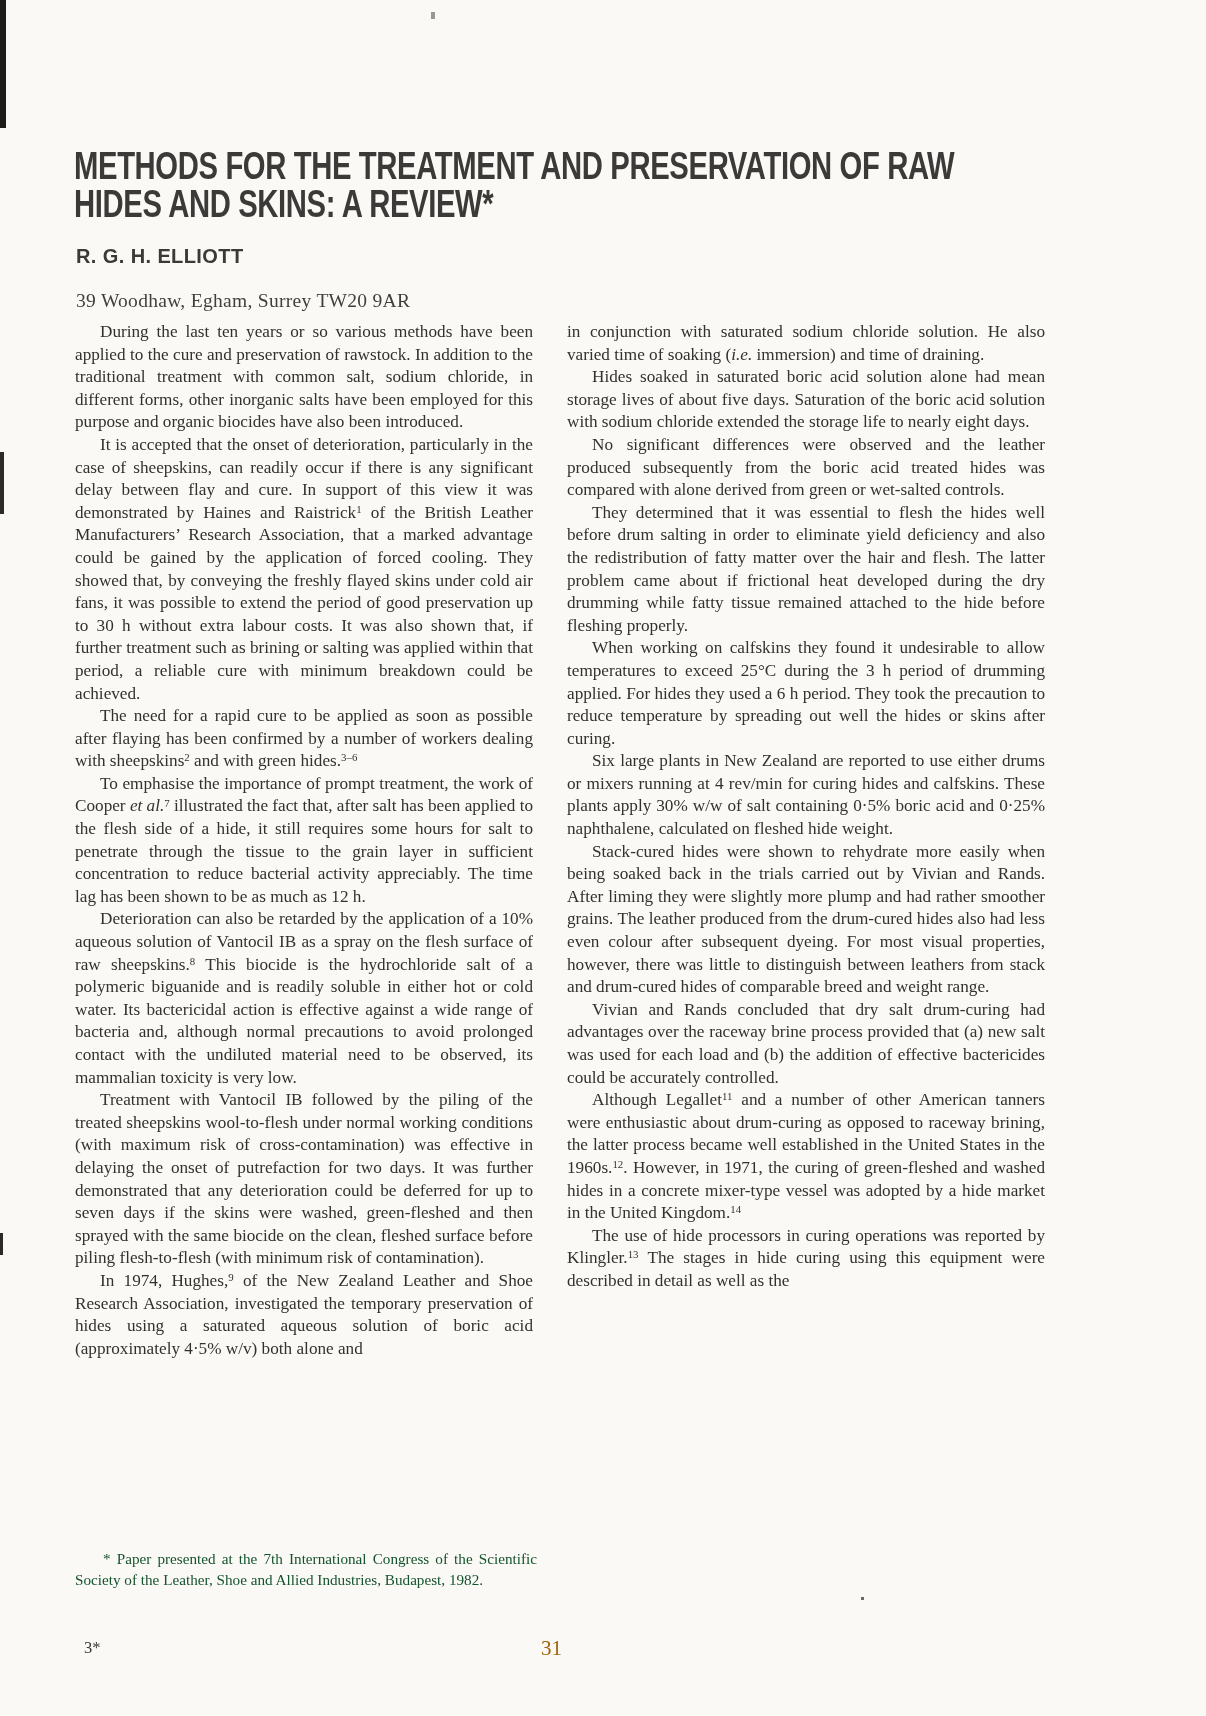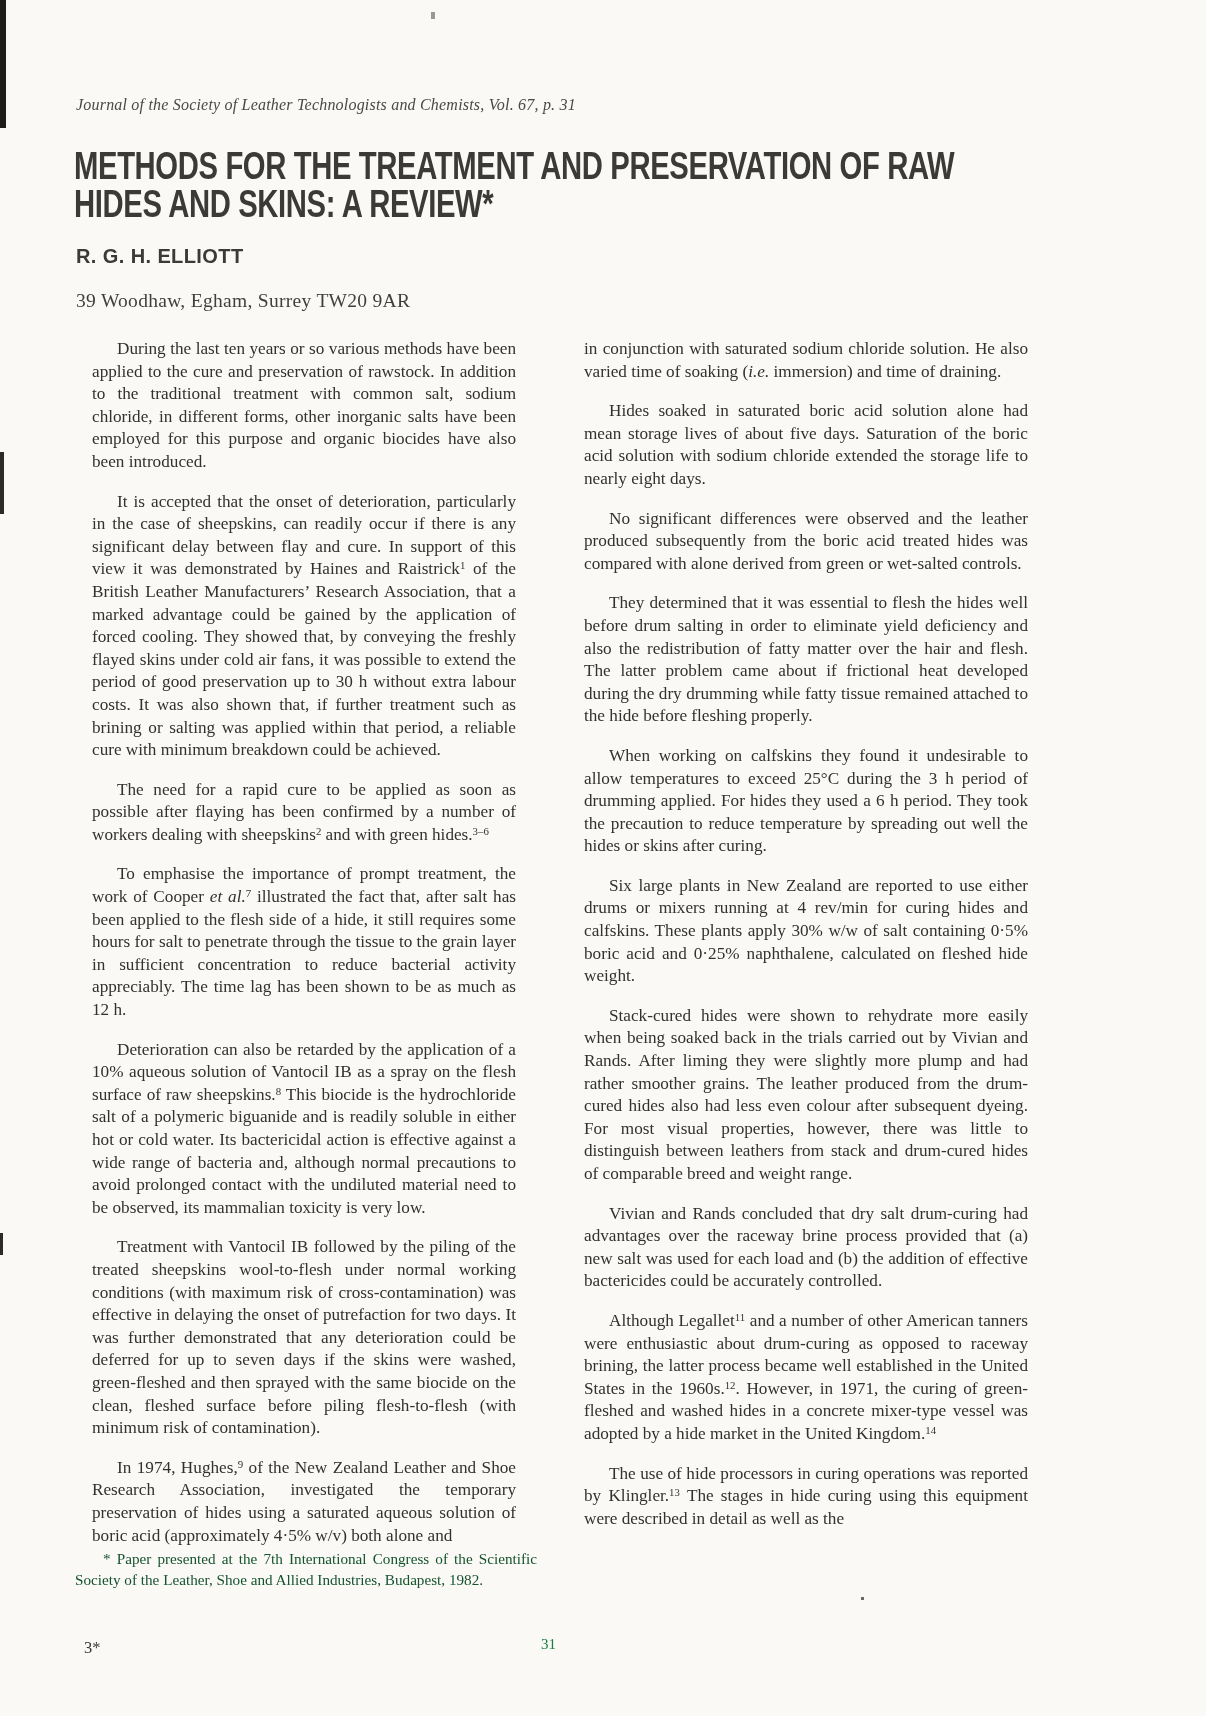--- a/index.html
+++ b/index.html
@@ -35,62 +35,61 @@
     position:absolute;left:76px;top:290px;
     font-size:19.5px;color:#413f3d;letter-spacing:0.3px;
   }
   .column{
     position:absolute;top:321px;
     font-size:17.2px;line-height:22.6px;
     text-align:justify;
   }
   .col-left{left:75px;width:458px;}
   .col-right{left:567px;width:478px;}
-  .column p{margin:17px;padding:0;}
+  .column p{margin:0;padding:0;}
   .column p.indent{text-indent:25px;}
   sup{
     font-size:63%;
     line-height:0;
     position:relative;top:-0.45em;
     vertical-align:baseline;
   }
   .footnote{
     position:absolute;left:75px;top:1548px;width:462px;
     font-size:15.2px;line-height:21px;
     text-indent:28px;text-align:justify;margin:0;
     color:#14532d;
   }
   .footer-sig{
     position:absolute;left:84px;top:1638px;
     font-size:16.5px;color:#3a3837;
   }
   .footer-page{
     position:absolute;left:541px;top:1636px;
-    font-size:15px;color:#15803d;
+    font-size:21px;color:#a16207;
   }
   
   .artifact{position:absolute;background:#1d1c1b;}
   .art-corner{left:0;top:0;width:6px;height:128px;}
   .art-mid{left:0;top:452px;width:4px;height:62px;background:#2c2b2a;}
   .art-low{left:0;top:1233px;width:3px;height:22px;background:#2c2b2a;}
   .art-speck-top{left:431px;top:12px;width:4px;height:7px;background:#9a9892;}
   .art-speck-detail{left:861px;top:1597px;width:3px;height:3px;background:#6a6862;}
 </style>
 </head>
 <body>
 
 <div class="page">
 
   <div class="artifact art-corner"></div>
   <div class="artifact art-mid"></div>
   <div class="artifact art-low"></div>
   <div class="artifact art-speck-top"></div>
   <div class="artifact art-speck-detail"></div>
 
-  <div class="journal-line">Journal of the Society of Leather Technologists and Chemists, Vol. 67, p. 31</div>
 
   <h1 class="title" style="margin:0;">
     <span class="tline">METHODS FOR THE TREATMENT AND PRESERVATION OF RAW</span>
     <span class="tline">HIDES AND SKINS: A REVIEW*</span>
   </h1>
 
   <div class="author">R. G. H. ELLIOTT</div>
   <div class="address">39 Woodhaw, Egham, Surrey TW20 9AR</div>
 
   <div class="column col-left">

